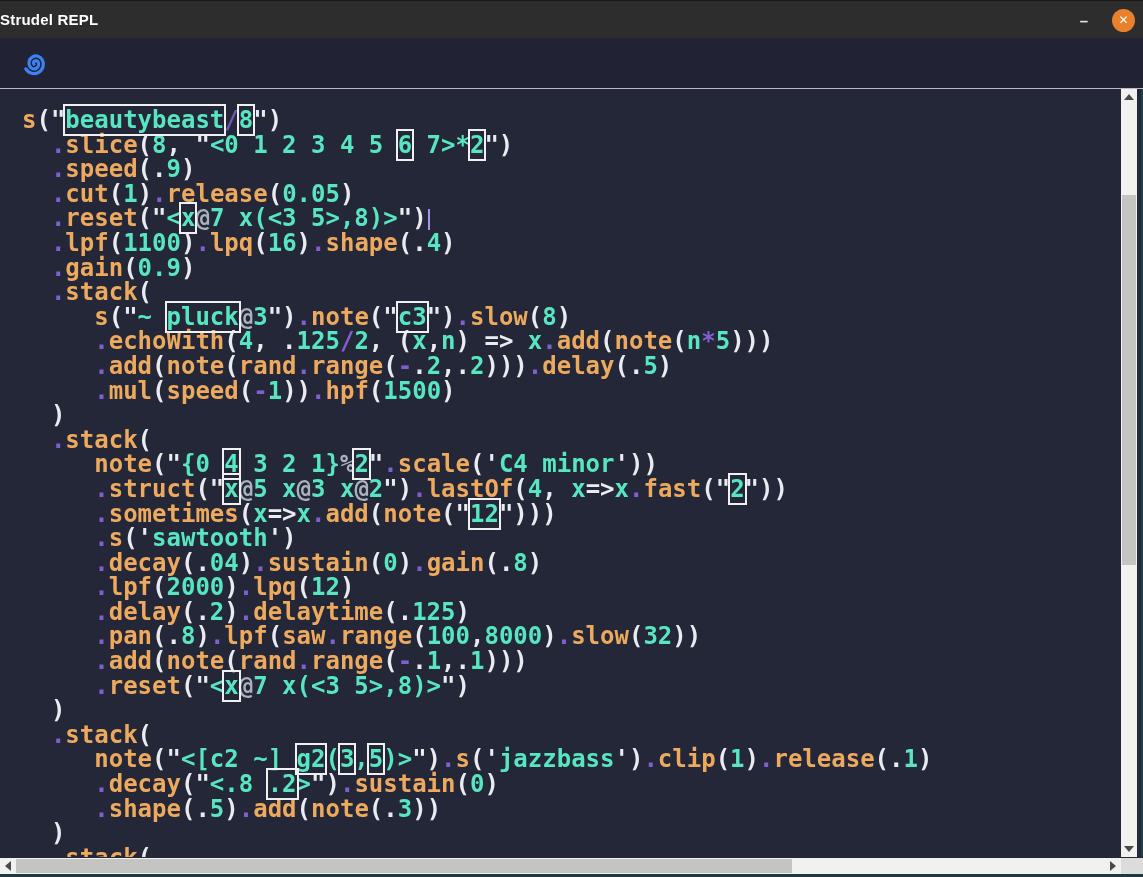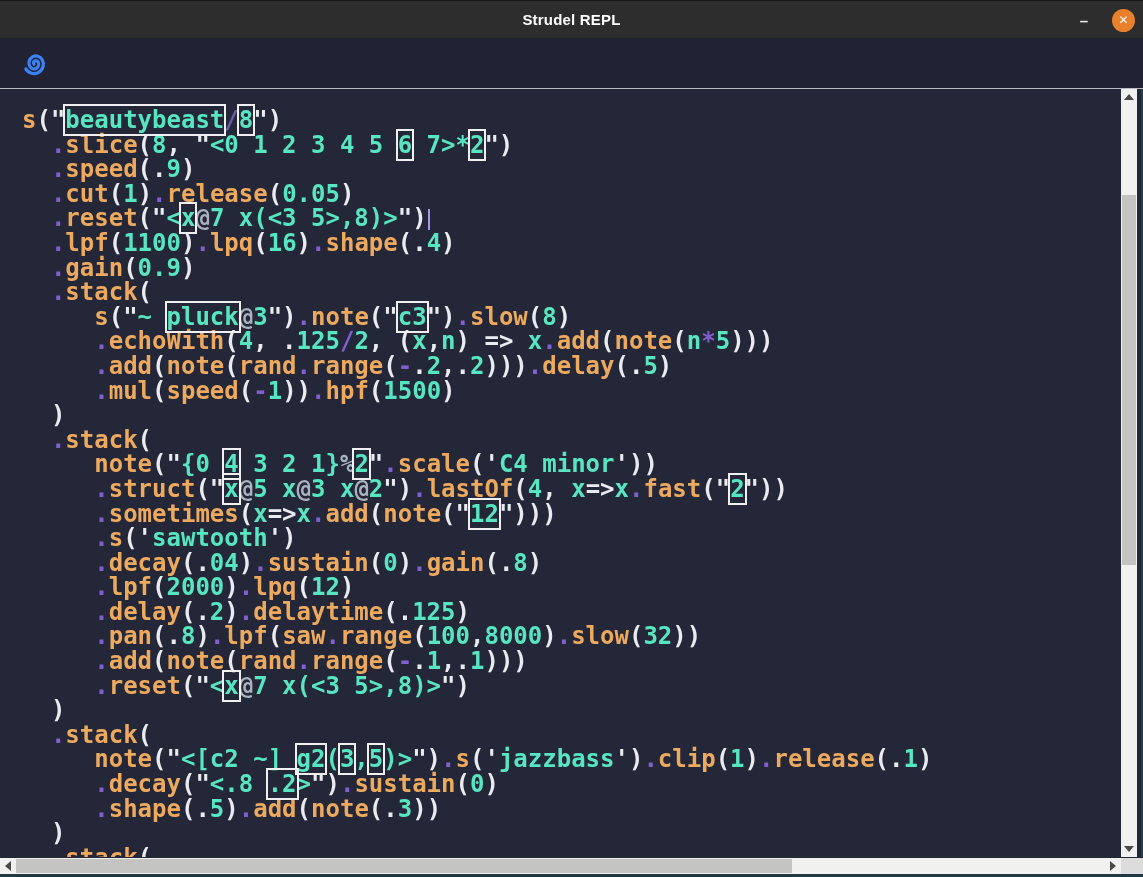--- a/index.html
+++ b/index.html
@@ -2,21 +2,21 @@
 <html><head>
 <meta charset="utf-8">
 <style>
   * { margin:0; padding:0; box-sizing:border-box; }
   html,body { width:1143px; height:877px; background:#242738; overflow:hidden; }
   #app { position:relative; width:1143px; height:877px; font-family:"DejaVu Sans Mono", monospace; }
 
   
   .titlebar { position:absolute; left:0; top:0; width:1143px; height:38px;
     background:#2d2d2d; border-top:1px solid #171717;
-    display:flex; align-items:center; justify-content:center; }
+    display:flex; align-items:center; justify-content:flex-start; }
   .titlebar .title { color:#ffffff; font-family:"Liberation Sans", sans-serif;
     font-weight:bold; font-size:15px; letter-spacing:0.2px; }
   .win-controls { position:absolute; right:8px; top:0; height:38px; display:flex; align-items:center; gap:18px; }
   .min-btn { color:#e8e8e8; font-family:"Liberation Sans", sans-serif; font-weight:bold;
     font-size:15px; width:20px; text-align:center; cursor:default; }
   .close-btn { width:23px; height:23px; border-radius:50%; background:#e8802c;
     display:flex; align-items:center; justify-content:center; cursor:default; }
   .close-btn .x { color:#ffffff; font-family:"DejaVu Sans", sans-serif; font-weight:bold; font-size:12px; line-height:1; }
 
   

